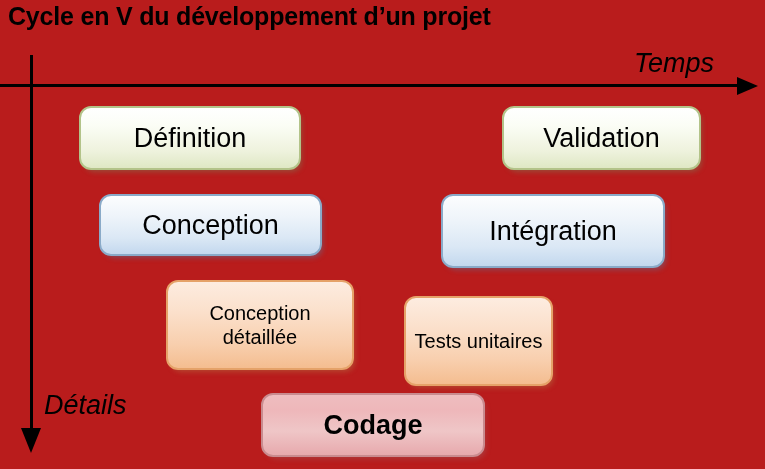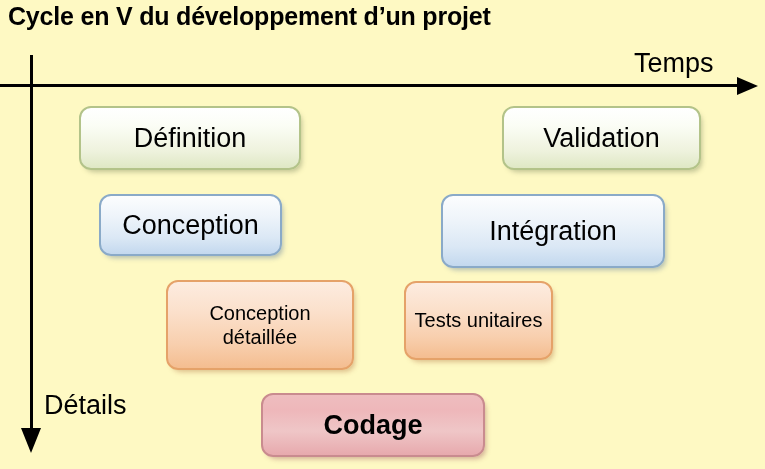--- a/index.html
+++ b/index.html
@@ -7,21 +7,21 @@
     padding: 0;
     background: #ffffff;
   }
   body {
     font-family: "Liberation Sans", sans-serif;
   }
   #stage {
     position: relative;
     width: 765px;
     height: 469px;
-    background: #fef9c3;
+    background: #b91c1c;
     overflow: hidden;
   }
 
   
   .title {
     position: absolute;
     left: 8px;
     top: 2px;
     font-size: 25px;
     font-weight: bold;
@@ -65,20 +65,21 @@
     height: 0;
     border-left: 10px solid transparent;
     border-right: 10px solid transparent;
     border-top: 25px solid #000000;
   }
   .axis-label {
     position: absolute;
     font-size: 27px;
     color: #000000;
     white-space: nowrap;
+    font-style: italic;
   }
   .axis-label.temps { left: 634px; top: 48px; }
   .axis-label.details { left: 44px; top: 390px; }
 
   
   .node {
     position: absolute;
     box-sizing: border-box;
     border-radius: 12px;
     display: flex;
@@ -111,24 +112,24 @@
   .node.red {
     border: 2px solid #c98b8f;
     background: linear-gradient(to bottom, #eebdbf 0%, #eeb7ba 25%, #efc6c7 60%, #e7a9ad 100%);
     box-shadow: 3px 4px 5px -2px rgba(160,90,95,0.45);
     font-size: 27px;
   }
 
   
   .n-definition   { left: 46px;  top: 106px; width: 222px; height: 64px; margin-left: 33px; }
   .n-validation   { left: 502px; top: 106px; width: 199px; height: 64px; }
-  .n-conception   { left: 99px;  top: 194px; width: 183px; height: 62px; }
+  .n-conception   { left: 99px;  top: 194px; width: 223px; height: 62px; }
   .n-integration  { left: 441px; top: 194px; width: 224px; height: 74px; }
   .n-concept-det  { left: 166px; top: 280px; width: 188px; height: 90px; }
-  .n-tests-unit   { left: 404px; top: 281px; width: 149px; height: 79px; }
+  .n-tests-unit   { left: 404px; top: 296px; width: 149px; height: 90px; }
   .n-codage       { left: 261px; top: 393px; width: 224px; height: 64px; font-weight: bold; }
 </style>
 </head>
 <body>
 
 <div id="stage">
 
   <div class="title">Cycle en V du développement d’un projet</div>
 
   <div class="axis-h-line"></div>

